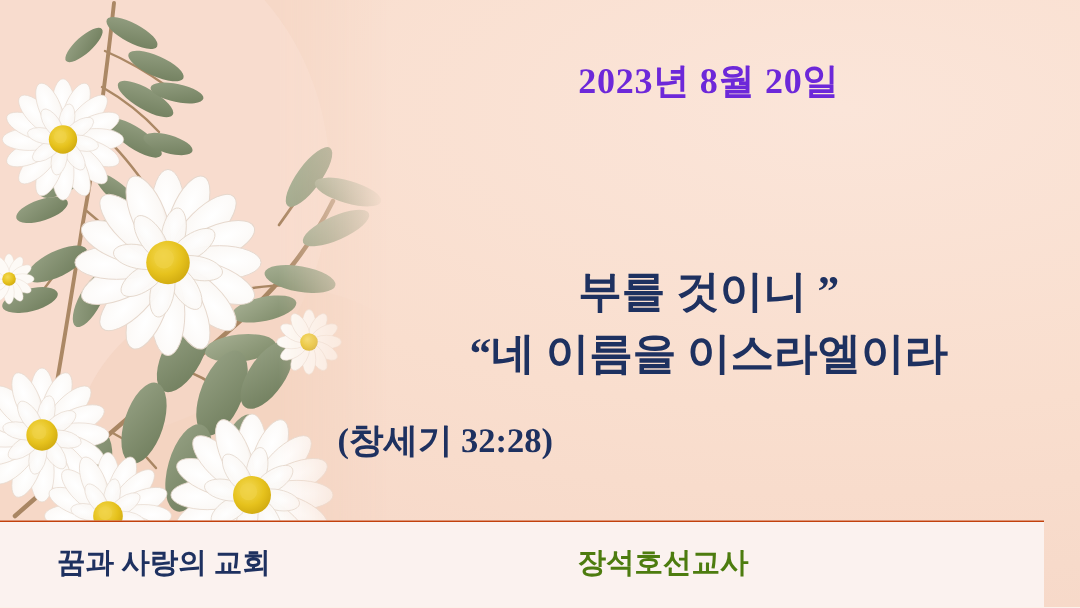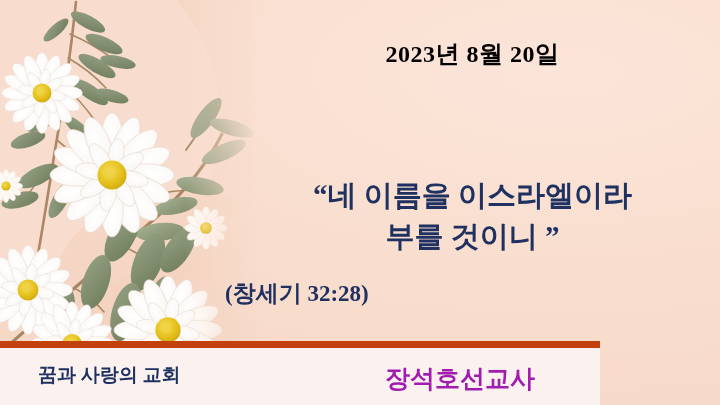--- a/index.html
+++ b/index.html
@@ -46,21 +46,21 @@
     left: 225px;
     top: 0;
     width: 495px;
     height: 348px;
   }
   .date-line {
     position: absolute;
     top: 38px;
     left: 0; right: 0;
     text-align: center;
-    color: #000000;
+    color: #6d28d9;
     font-size: 24px;
     font-weight: bold;
     letter-spacing: 0.5px;
     white-space: pre;
   }
   .title-line {
     position: absolute;
     top: 103px;
     left: 0; right: 0;
     text-align: center;
@@ -90,40 +90,40 @@
     font-size: 23px;
     font-weight: bold;
     white-space: pre;
   }
 
   
   .footer {
     position: absolute;
     left: 0;
     bottom: 0;
-    width: 600px;
+    width: 696px;
     height: 57px;
     background: #fbf2ef;
-    border-top: 7px solid #c2410c;
+    border-top: 1px solid #c2410c;
   }
   .footer-church {
     position: absolute;
     left: 38px;
     top: 14px;
     color: #1e3160;
     font-size: 19px;
     font-weight: bold;
     white-space: pre;
   }
   .footer-speaker {
     position: absolute;
     left: 385px;
     top: 14px;
-    color: #a21caf;
-    font-size: 25px;
+    color: #4d7c0f;
+    font-size: 19px;
     font-weight: bold;
     white-space: pre;
   }
 </style>
 </head>
 <body>
 
 <div class="slide">
 
   <div class="bg-peach"></div>
@@ -279,22 +279,22 @@
         <use href="#daisySmall"></use>
       </g>
     </svg>
   </div>
 
   <div class="content">
     <div class="date-line">2023년 8월 20일</div>
 
 
     <div class="verse">
+      <span class="verse-line">부를 것이니 ”</span>
       <span class="verse-line">“네 이름을 이스라엘이라</span>
-      <span class="verse-line">부를 것이니 ”</span>
     </div>
 
     <div class="reference">(창세기 32:28)</div>
   </div>
 
   <div class="footer">
     <div class="footer-church">꿈과 사랑의 교회</div>
     <div class="footer-speaker">장석호선교사</div>
   </div>
 

